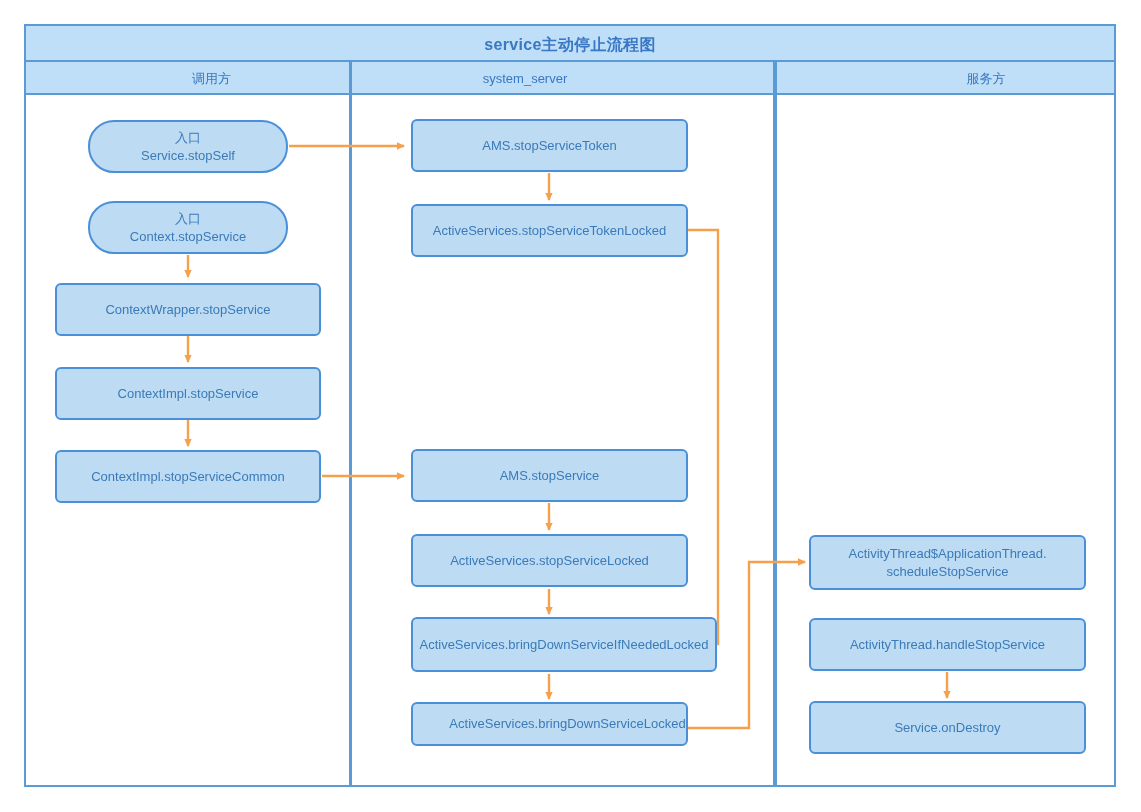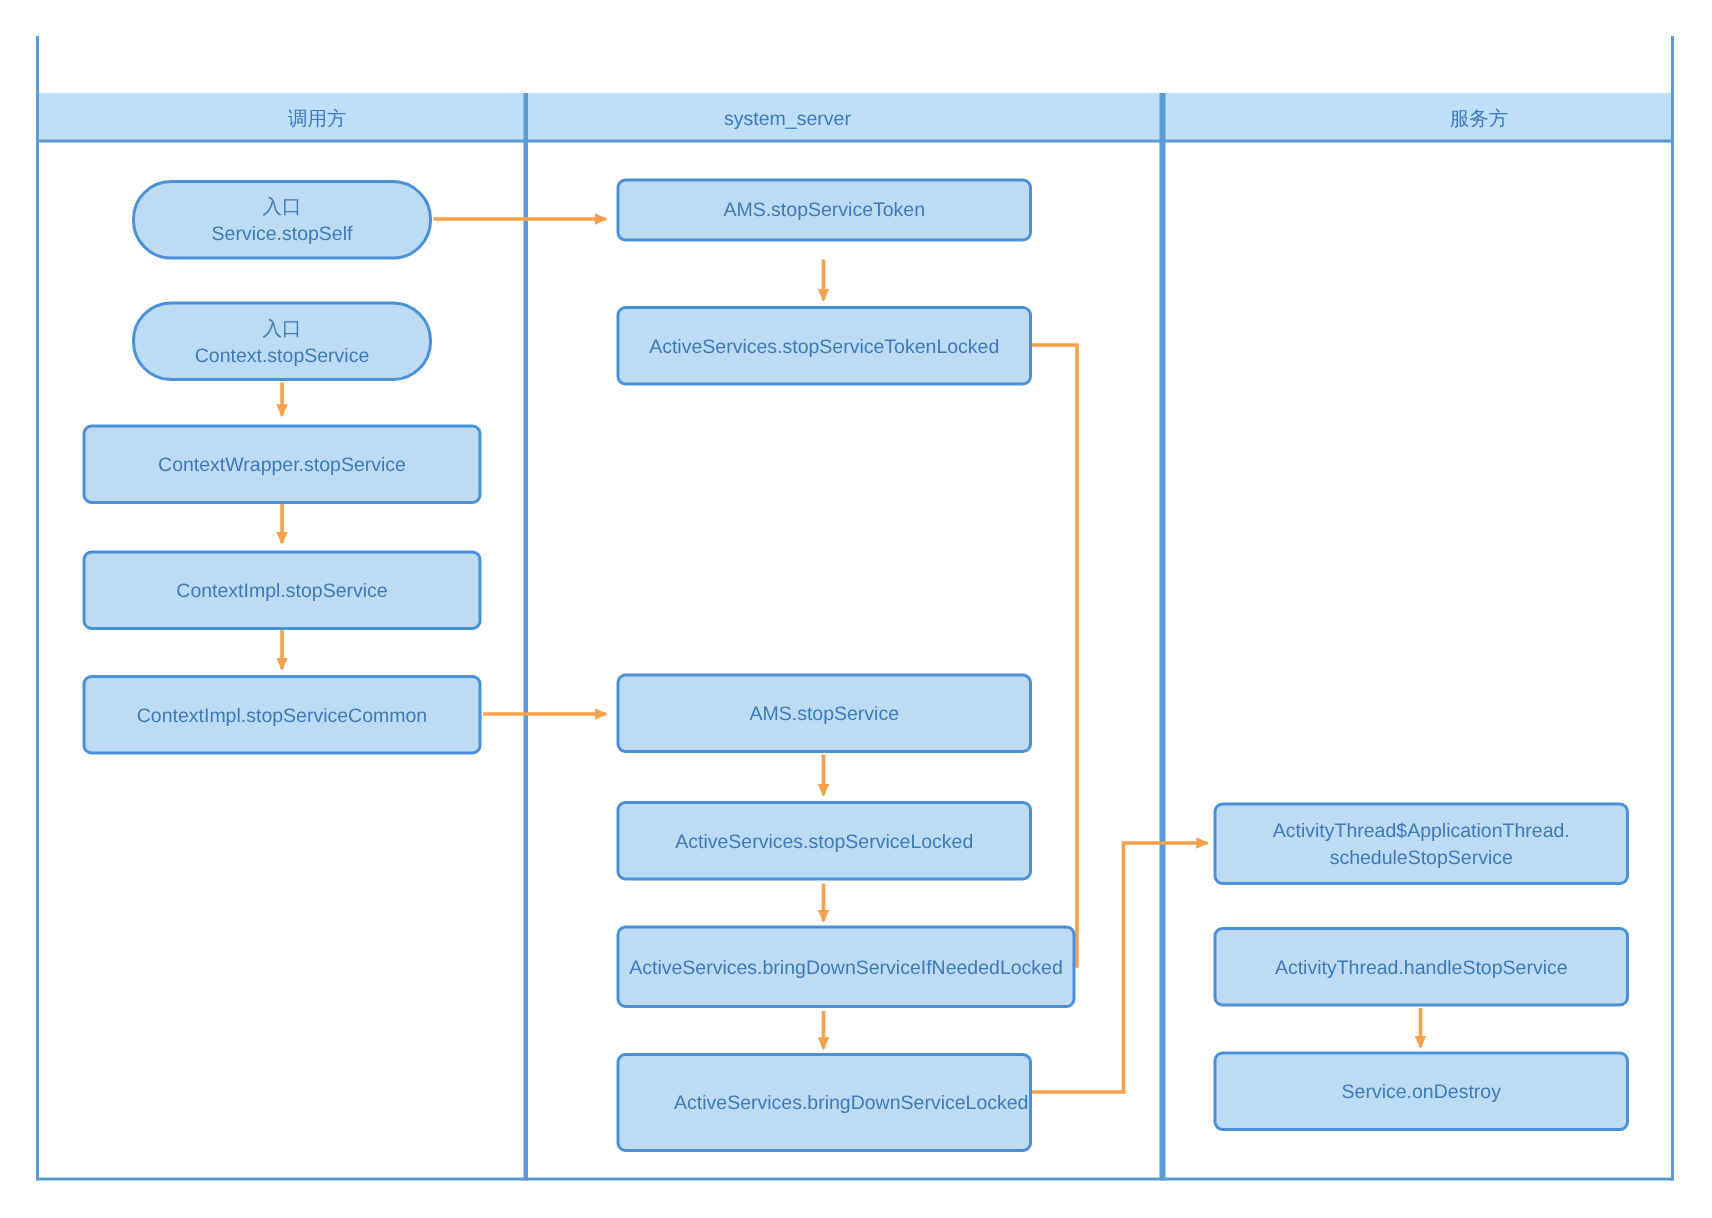--- a/index.html
+++ b/index.html
@@ -50,20 +50,23 @@
   
   #wires{position:absolute;left:0;top:0;width:1141px;height:812px;pointer-events:none;}
 </style>
 </head>
 <body>
 
 <div id="canvas">
 
   <div class="frame"></div>
 
+  <div class="band band-title">
+    <div class="title-text">service主动停止流程图</div>
+  </div>
 
   <div class="band band-cols"></div>
   <div class="colhdr" style="left:26px;width:323px;padding-left:24px;">调用方</div>
   <div class="colhdr" style="left:340px;width:370px;border-radius:15px;">system_server</div>
   <div class="colhdr" style="left:818px;width:336px;">服务方</div>
 
   <div class="divider" style="left:349px;top:62px;width:3px;height:725px;"></div>
   <div class="divider" style="left:773px;top:62px;width:4px;height:725px;"></div>
 
   <svg id="wires" viewBox="0 0 1141 812">
@@ -115,42 +118,42 @@
   </div>
 
   <div class="node" style="left:55px;top:367px;width:266px;height:53px;">
     <span>ContextImpl.stopService</span>
   </div>
 
   <div class="node" style="left:55px;top:450px;width:266px;height:53px;">
     <span>ContextImpl.stopServiceCommon</span>
   </div>
 
-  <div class="node" style="left:411px;top:119px;width:277px;height:42px;">
+  <div class="node" style="left:411px;top:119px;width:277px;height:53px;">
     <span>AMS.stopServiceToken</span>
   </div>
 
   <div class="node" style="left:411px;top:204px;width:277px;height:53px;">
     <span>ActiveServices.stopServiceTokenLocked</span>
   </div>
 
   <div class="node" style="left:411px;top:449px;width:277px;height:53px;">
     <span>AMS.stopService</span>
   </div>
 
   <div class="node" style="left:411px;top:534px;width:277px;height:53px;">
     <span>ActiveServices.stopServiceLocked</span>
   </div>
 
   <div class="node" style="left:411px;top:617px;width:306px;height:55px;flex-direction:row;">
     <span>ActiveServices.</span>
     <span class="l2">bringDownServiceIfNeededLocked</span>
   </div>
 
-  <div class="node" style="left:411px;top:702px;width:277px;height:66px;padding-left:44px;">
+  <div class="node" style="left:411px;top:702px;width:277px;height:44px;padding-left:44px;">
     <span>ActiveServices.bringDownServiceLocked</span>
   </div>
 
   <div class="node" style="left:809px;top:535px;width:277px;height:55px;flex-direction:column;">
     <span>ActivityThread$ApplicationThread.</span>
     <span class="l2">scheduleStopService</span>
   </div>
 
   <div class="node" style="left:809px;top:618px;width:277px;height:53px;">
     <span>ActivityThread.handleStopService</span>

